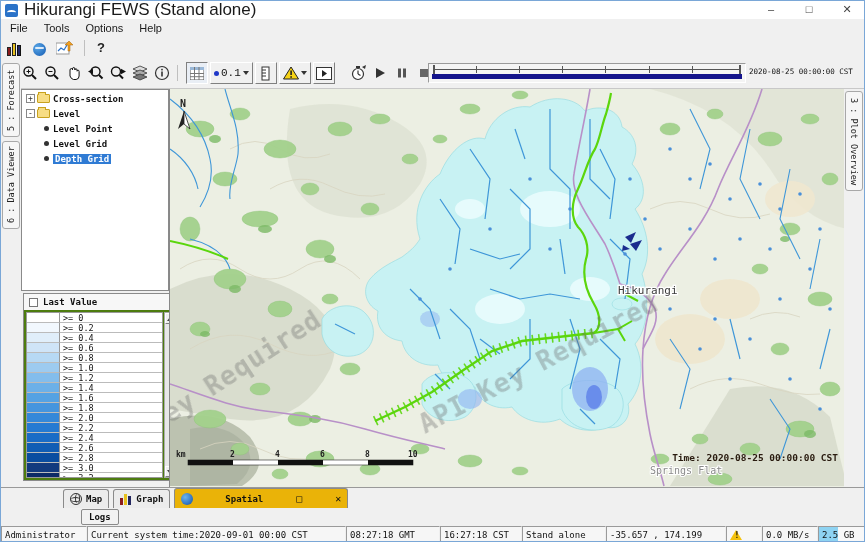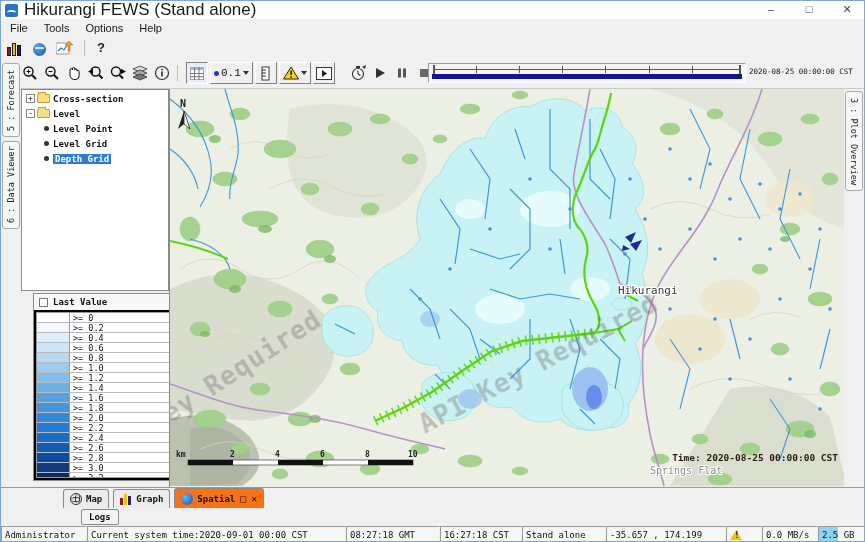--- a/index.html
+++ b/index.html
@@ -57,39 +57,39 @@
   
   .tree-box { position:absolute; left:20px; top:88px; width:148px; height:202px; background:#fff; border:1px solid #8a8a8a; overflow:hidden;
               font-family:"DejaVu Sans Mono", monospace; font-size:9px; font-weight:bold; color:#111; }
   .tree-row { display:flex; align-items:center; height:13px; margin-top:2px; }
   .expander { width:9px; height:9px; border:1px solid #888; background:#fff; font-weight:normal; font-size:8px; line-height:7px; text-align:center; margin:0 2px 0 4px; color:#333; }
   .folder { width:13px; height:9px; background:#f7dd84; border:1px solid #c8a21e; border-radius:1px; position:relative; margin-right:3px; }
   .folder:before { content:""; position:absolute; left:0; top:-3px; width:6px; height:2px; background:#f7dd84; border:1px solid #c8a21e; border-bottom:none; }
   .bullet { width:5px; height:5px; border-radius:50%; background:#333; margin:0 4px 0 0; }
   .child { padding-left:22px; }
   .sel { background:#2f7bd4; color:#fff; padding:0 2px; }
-  .legend-box { position:absolute; left:32px; top:292px; width:156px; height:188px; background:#000000; border:1px solid #8a8a8a; overflow:hidden; }
+  .legend-box { position:absolute; left:22px; top:292px; width:156px; height:188px; background:#4d7c0f; border:1px solid #8a8a8a; overflow:hidden; }
   .lv-row { display:flex; align-items:center; height:16px; padding-left:5px; background:#f7f7f7; }
   .checkbox { width:9px; height:9px; border:1px solid #777; background:#fff; margin-right:5px; }
   .lv-label { font-family:"DejaVu Sans Mono", monospace; font-size:9px; font-weight:bold; color:#111; }
   .lg-table { position:absolute; left:2px; top:18px; right:15px; bottom:2px; border:1px solid #999; background:#fff; overflow:hidden; }
   .lg-row { display:flex; height:10px; }
   .lg-sw { width:33px; border-right:1px solid #999; border-bottom:1px solid #bbb; }
   .lg-lb { flex:1; font-family:"DejaVu Sans Mono", monospace; font-size:8.5px; color:#111; line-height:10px; padding-left:3px; border-bottom:1px solid #bbb; }
   .lg-scroll { position:absolute; right:2px; top:18px; width:12px; bottom:2px; background:#e8e8e8; border:1px solid #aaa; }
   .sc-btn { position:absolute; left:0; width:10px; height:11px; background:#f0f0f0; border:1px solid; border-color:#fff #808080 #808080 #fff; display:flex; align-items:center; justify-content:center; }
   .tri-up { width:0;height:0;border-left:3px solid transparent;border-right:3px solid transparent;border-bottom:4px solid #444; }
   .tri-dn { width:0;height:0;border-left:3px solid transparent;border-right:3px solid transparent;border-top:4px solid #444; }
   
   .map-wrap { position:absolute; left:168px; top:88px; width:677px; height:398px; border-left:1px solid #888; background:#ecefe3; overflow:hidden; }
   
   .bottom-tabs { position:absolute; left:0; top:486px; width:865px; height:21px; background:#f0f0f0; border-top:1px solid #999; display:flex; align-items:flex-end; padding-left:62px; }
   .btab { height:19px; border:1px solid #8a8a8a; border-bottom:none; border-radius:3px 3px 0 0; background:#ececec; display:flex; align-items:center; padding:0 6px; margin-right:4px;
           font-family:"DejaVu Sans Mono", monospace; font-size:9px; font-weight:bold; color:#111; }
-  .btab.active { background:#f97316; height:20px; }
+  .btab.active { background:#eab308; height:20px;gap:28px; }
   .btab .icon { margin-right:4px; display:flex; }
   .globe-grid { width:12px; height:12px; border-radius:50%; border:1.5px solid #333; position:relative; }
   .globe-grid:before { content:""; position:absolute; left:4px; top:0; width:3px; height:9px; border-left:1px solid #333; border-right:1px solid #333; border-radius:50%; }
   .globe-grid:after { content:""; position:absolute; left:0; top:3px; width:9px; height:3px; border-top:1px solid #333; border-bottom:1px solid #333; border-radius:50%; }
   .mini-bars { display:flex; align-items:flex-end; height:12px; }
   .mini-bars i { display:inline-block; width:3px; margin-right:1px; }
   .blue-globe { width:12px; height:12px; border-radius:50%; background:radial-gradient(circle at 35% 35%, #6cb4ee, #0f4fa8); }
   .tab-winbtn { font-size:10px; color:#111; margin-left:5px; font-weight:bold; }
   .logs-row { position:absolute; left:0; top:507px; width:865px; height:18px; background:#f0f0f0;margin-left:17px; }
   .logs-btn { position:absolute; left:63px; top:1px; height:16px; padding:0 7px; background:#f2f2f2; border:1px solid #8a8a8a; border-radius:2px;

